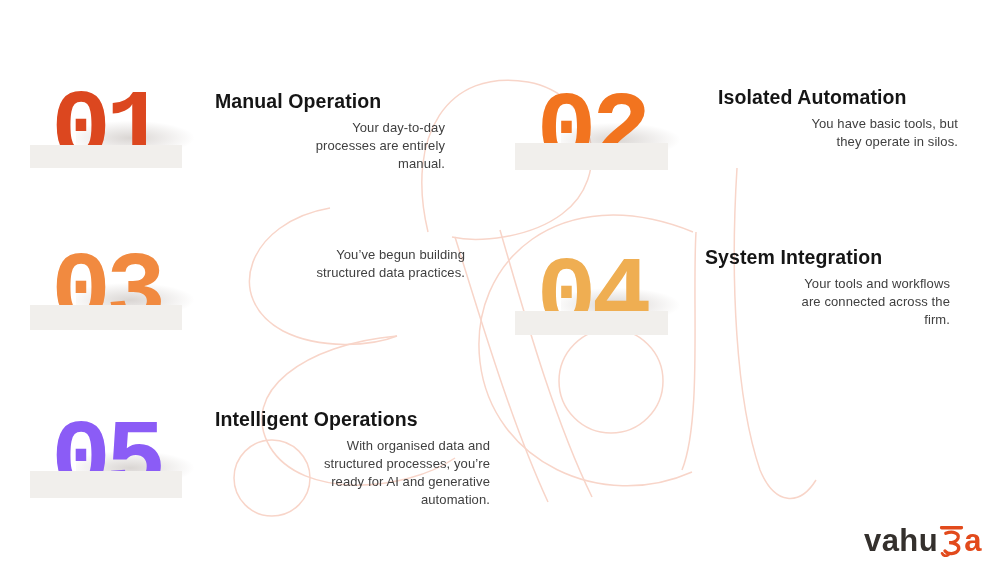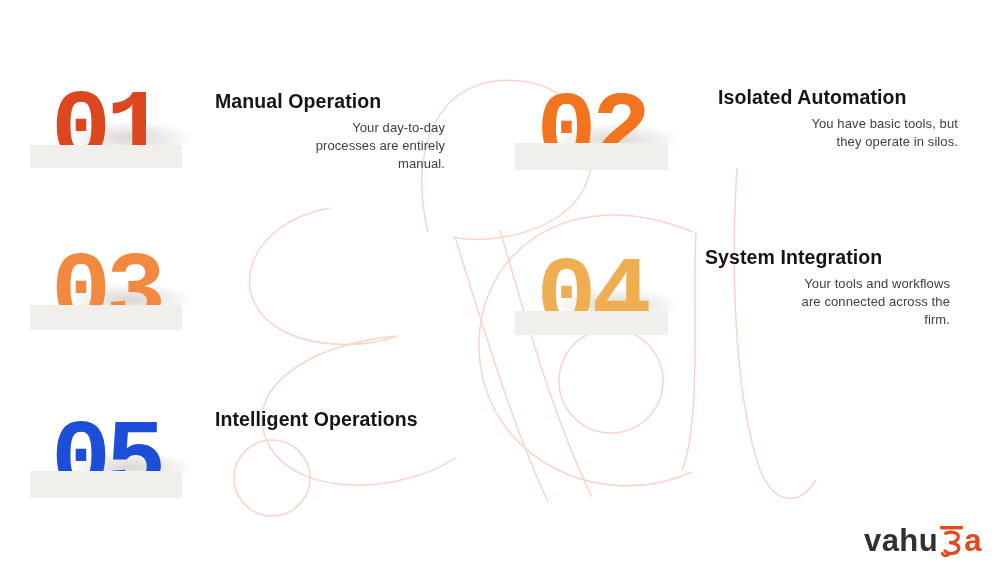--- a/index.html
+++ b/index.html
@@ -110,41 +110,47 @@
   <div class="stage-desc">You have basic tools, but
 they operate in silos.</div>
 </div>
 
 <div class="pedestal" style="left:30px; top:228px; width:152px; height:102px;">
   <div class="num-shadow"></div>
   <div class="num" style="color: rgb(241, 138, 64);">03</div>
   <div class="shelf" style="height: 25px; background-color: rgb(241, 239, 236);"></div>
 </div>
 <div class="stage-text" style="left:215px; top:246px; width:250px;">
+  <div class="stage-desc">You’ve begun building
+structured data practices.</div>
 </div>
 
 <div class="pedestal" style="left:515px; top:230px; width:153px; height:105px;">
   <div class="num-shadow"></div>
   <div class="num" style="color: rgb(239, 174, 82);">04</div>
   <div class="shelf" style="height: 24px; background-color: rgb(241, 239, 236);"></div>
 </div>
 <div class="stage-text" style="left:705px; top:246px; width:245px;">
   <div class="stage-title">System Integration</div>
   <div class="stage-desc">Your tools and workflows
 are connected across the
 firm.</div>
 </div>
 
 <div class="pedestal" style="left:30px; top:393px; width:152px; height:105px;">
   <div class="num-shadow"></div>
-  <div class="num" style="color: #1d4ed8;">05</div>
+  <div class="num" style="color: #8b5cf6;">05</div>
   <div class="shelf" style="height: 27px; background-color: rgb(241, 239, 236);"></div>
 </div>
 <div class="stage-text" style="left:215px; top:408px; width:275px;">
   <div class="stage-title">Intelligent Operations</div>
+  <div class="stage-desc">With organised data and
+structured processes, you’re
+ready for AI and generative
+automation.</div>
 </div>
 
 <div class="logo">
   <span style="color: rgb(52, 48, 45);">vahu</span>
     <svg class="glyph" width="25" height="31" viewBox="0 0 30 38" fill="none" stroke-linecap="round" style="color:#e24a1c">
     <path d="M3,2 H27" stroke="currentColor" stroke-width="4.4"></path>
     <path d="M8,9 C17,5.5 25,9 23,15 C21.2,19.5 15,20.5 12,20.5 C19,20.5 26,23.5 23.3,29.5 C20.5,35 10,35 7,30.5" stroke="currentColor" stroke-width="4"></path>
     <path d="M12.5,33.5 C10.5,37.5 5,37.5 3.5,33.5" stroke="currentColor" stroke-width="3.4"></path>
   </svg>
     <span style="color: rgb(226, 74, 28);">a</span>

